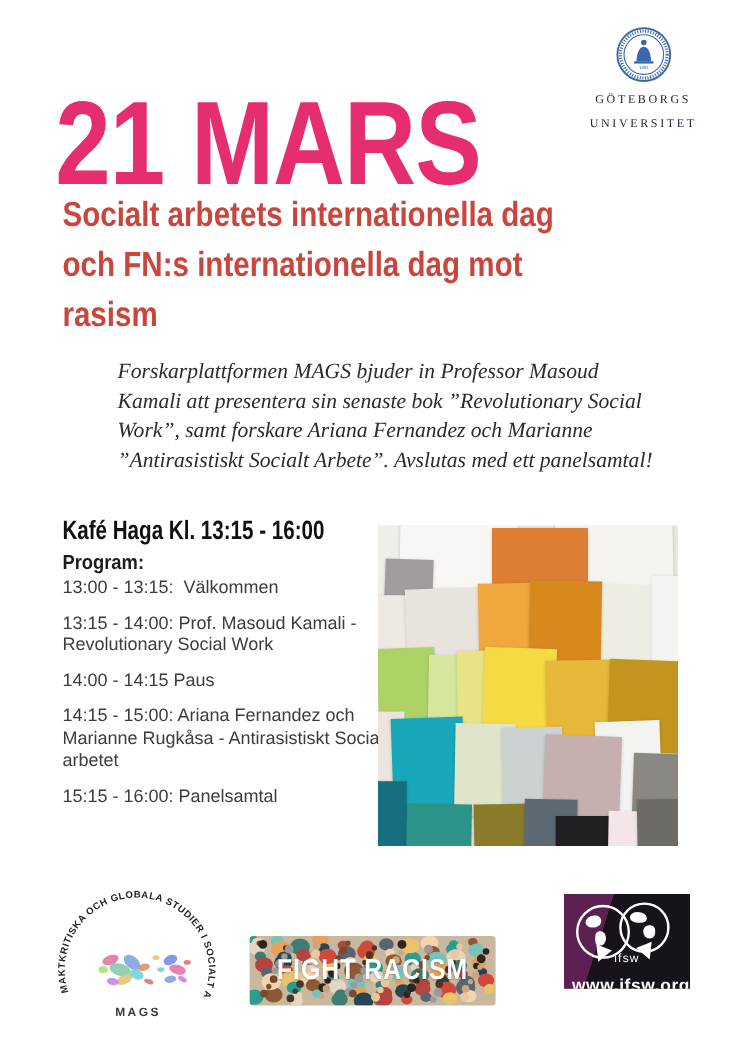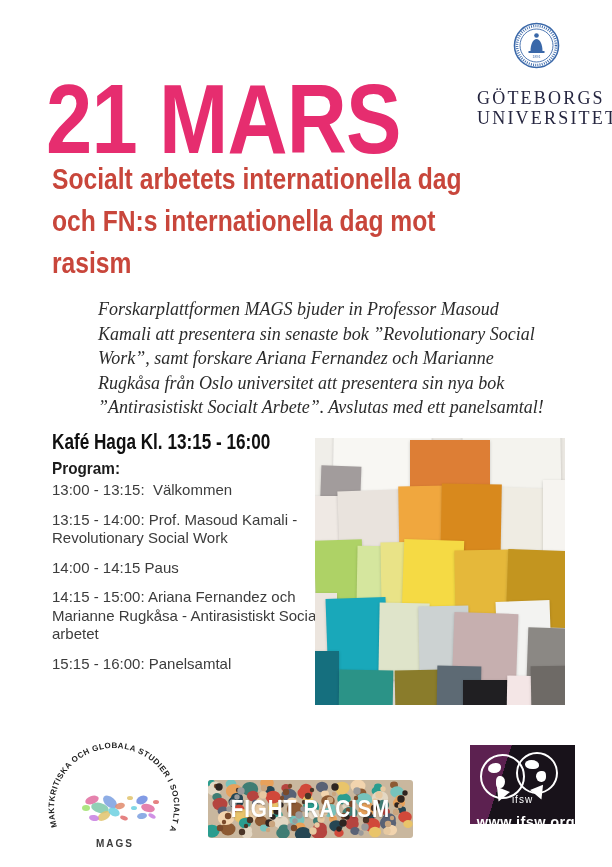--- a/index.html
+++ b/index.html
@@ -8,22 +8,22 @@
     background:var(--page-bg,#fff);overflow:hidden;
     font-family:"Liberation Sans",sans-serif;
   }
   .abs{position:absolute;}
 
   
   .gu-logo{left:477px;top:22px;width:118px;text-align:center;}
   .gu-seal{display:block;margin:0 auto;}
   .gu-seal .ring{fill:#fff;stroke:var(--seal-blue);}
   .gu-name{
-    margin-top:19px;font-family:"Liberation Serif",serif;
-    font-size:18px;line-height:20px;letter-spacing:2.2px;
+    margin-top:5px;font-family:"Liberation Serif",serif;
+    font-size:10px;line-height:20px;letter-spacing:2.2px;
     color:var(--gu-text);white-space:nowrap;
   }
 
   
   .title{
     left:46px;top:69px;font-size:99px;font-weight:bold;line-height:1;
     letter-spacing:-1px;color:var(--pink);
     transform:scaleX(.84);transform-origin:left top;white-space:nowrap;
   }
   .subtitle{
@@ -100,21 +100,20 @@
   <div class="abs subtitle">
     <div>Socialt arbetets internationella dag</div>
     <div>och FN:s internationella dag mot</div>
     <div>rasism</div>
   </div>
 
   <div class="abs intro">
     <div>Forskarplattformen MAGS bjuder in Professor Masoud</div>
     <div>Kamali att presentera sin senaste bok ”Revolutionary Social</div>
     <div>Work”, samt forskare Ariana Fernandez och Marianne</div>
-    <div>Rugkåsa från Oslo universitet att presentera sin nya bok</div>
     <div>”Antirasistiskt Socialt Arbete”. Avslutas med ett panelsamtal!</div>
   </div>
 
   <div class="abs venue">Kafé Haga Kl. 13:15 - 16:00</div>
 
   <div class="abs program-heading">Program:</div>
   <div class="abs program-list">
     <div class="program-item">13:00 - 13:15:  Välkommen</div>
     <div class="program-item">13:15 - 14:00: Prof. Masoud Kamali - Revolutionary Social Work</div>
     <div class="program-item">14:00 - 14:15 Paus</div>

